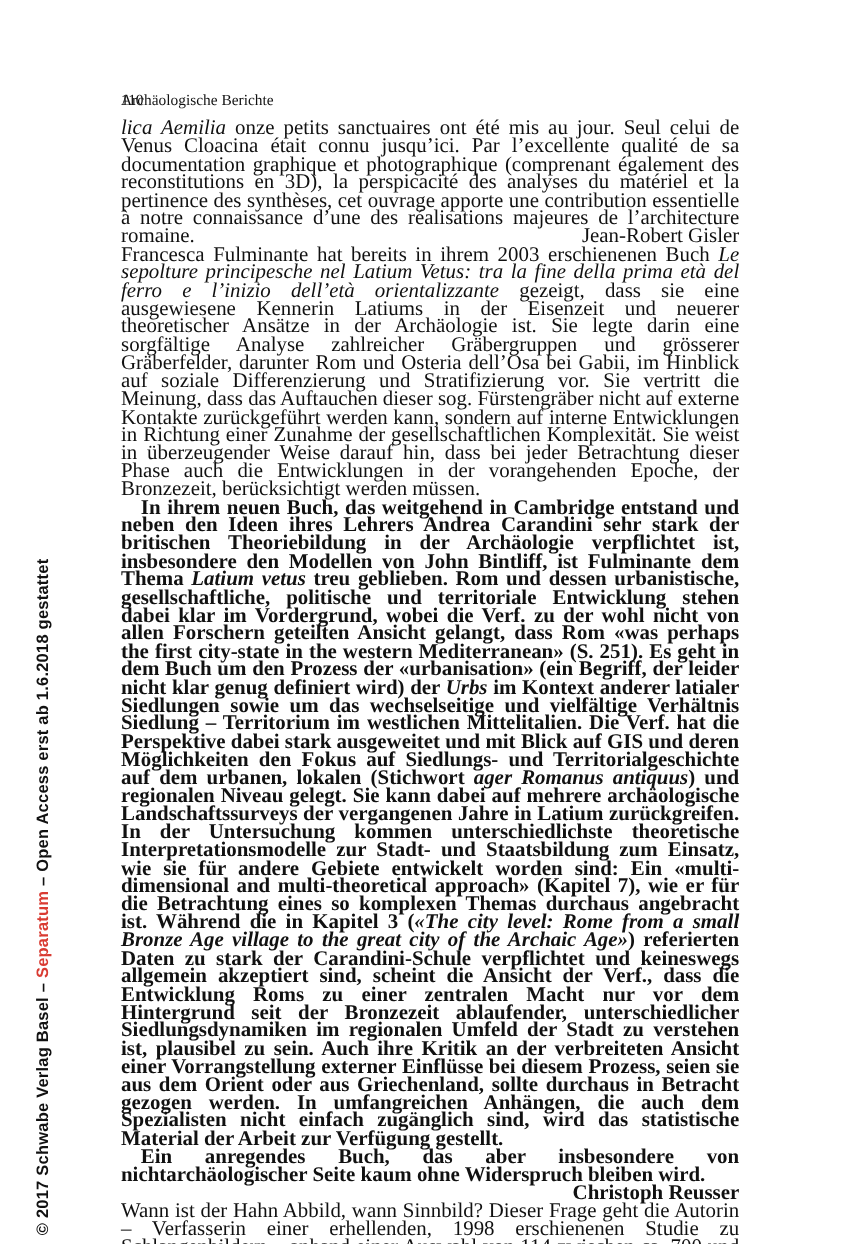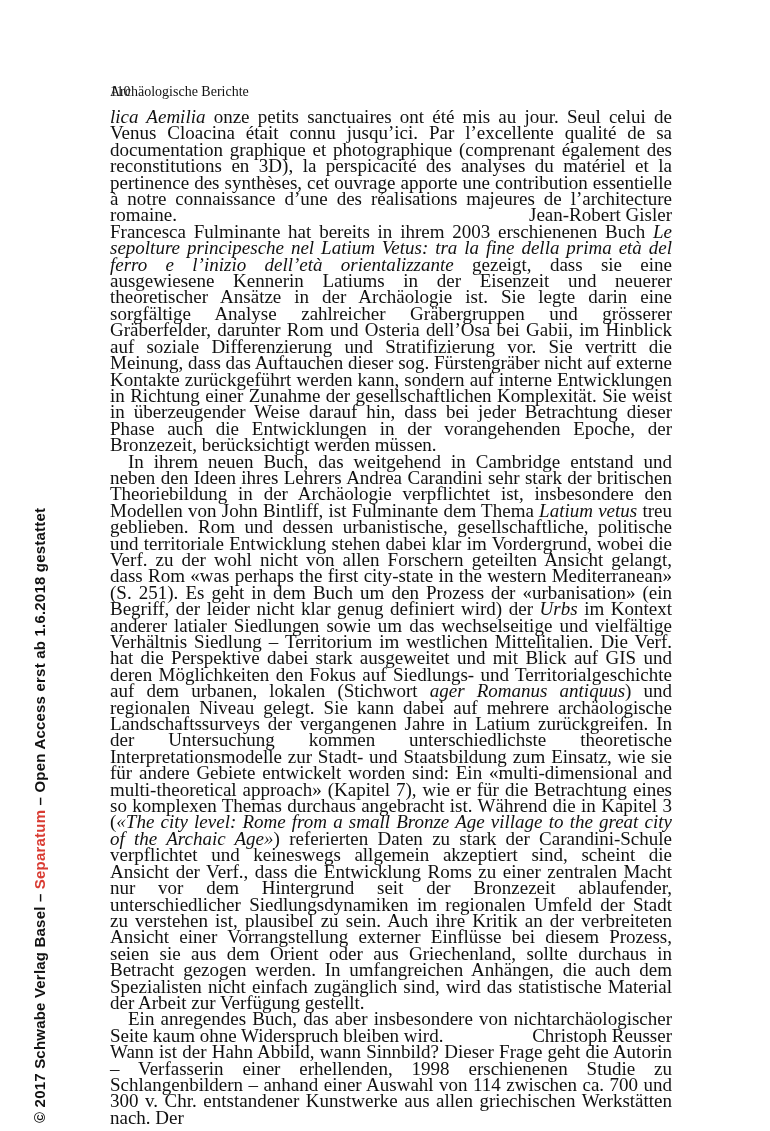--- a/index.html
+++ b/index.html
@@ -52,21 +52,21 @@
     position: absolute;
     top: 109px;
     left: 110px;
     width: 562px;
     font-size: 19px;
     line-height: 16.4px;
     text-align: justify;
   }
   .block { margin: 0; }
   .block::after { content: ""; display: block; clear: both; }
-  .indent { text-indent: 18px; }
+  .indent { text-indent: 18px; font-weight: bold; }
   .hang {
     padding-left: 28px;
     text-indent: -28px;
   }
   .gap { margin-top: 24px; }
   .sig { float: right; }
   i { font-style: italic; }
   b { font-weight: bold; }
 </style>
 </head>

